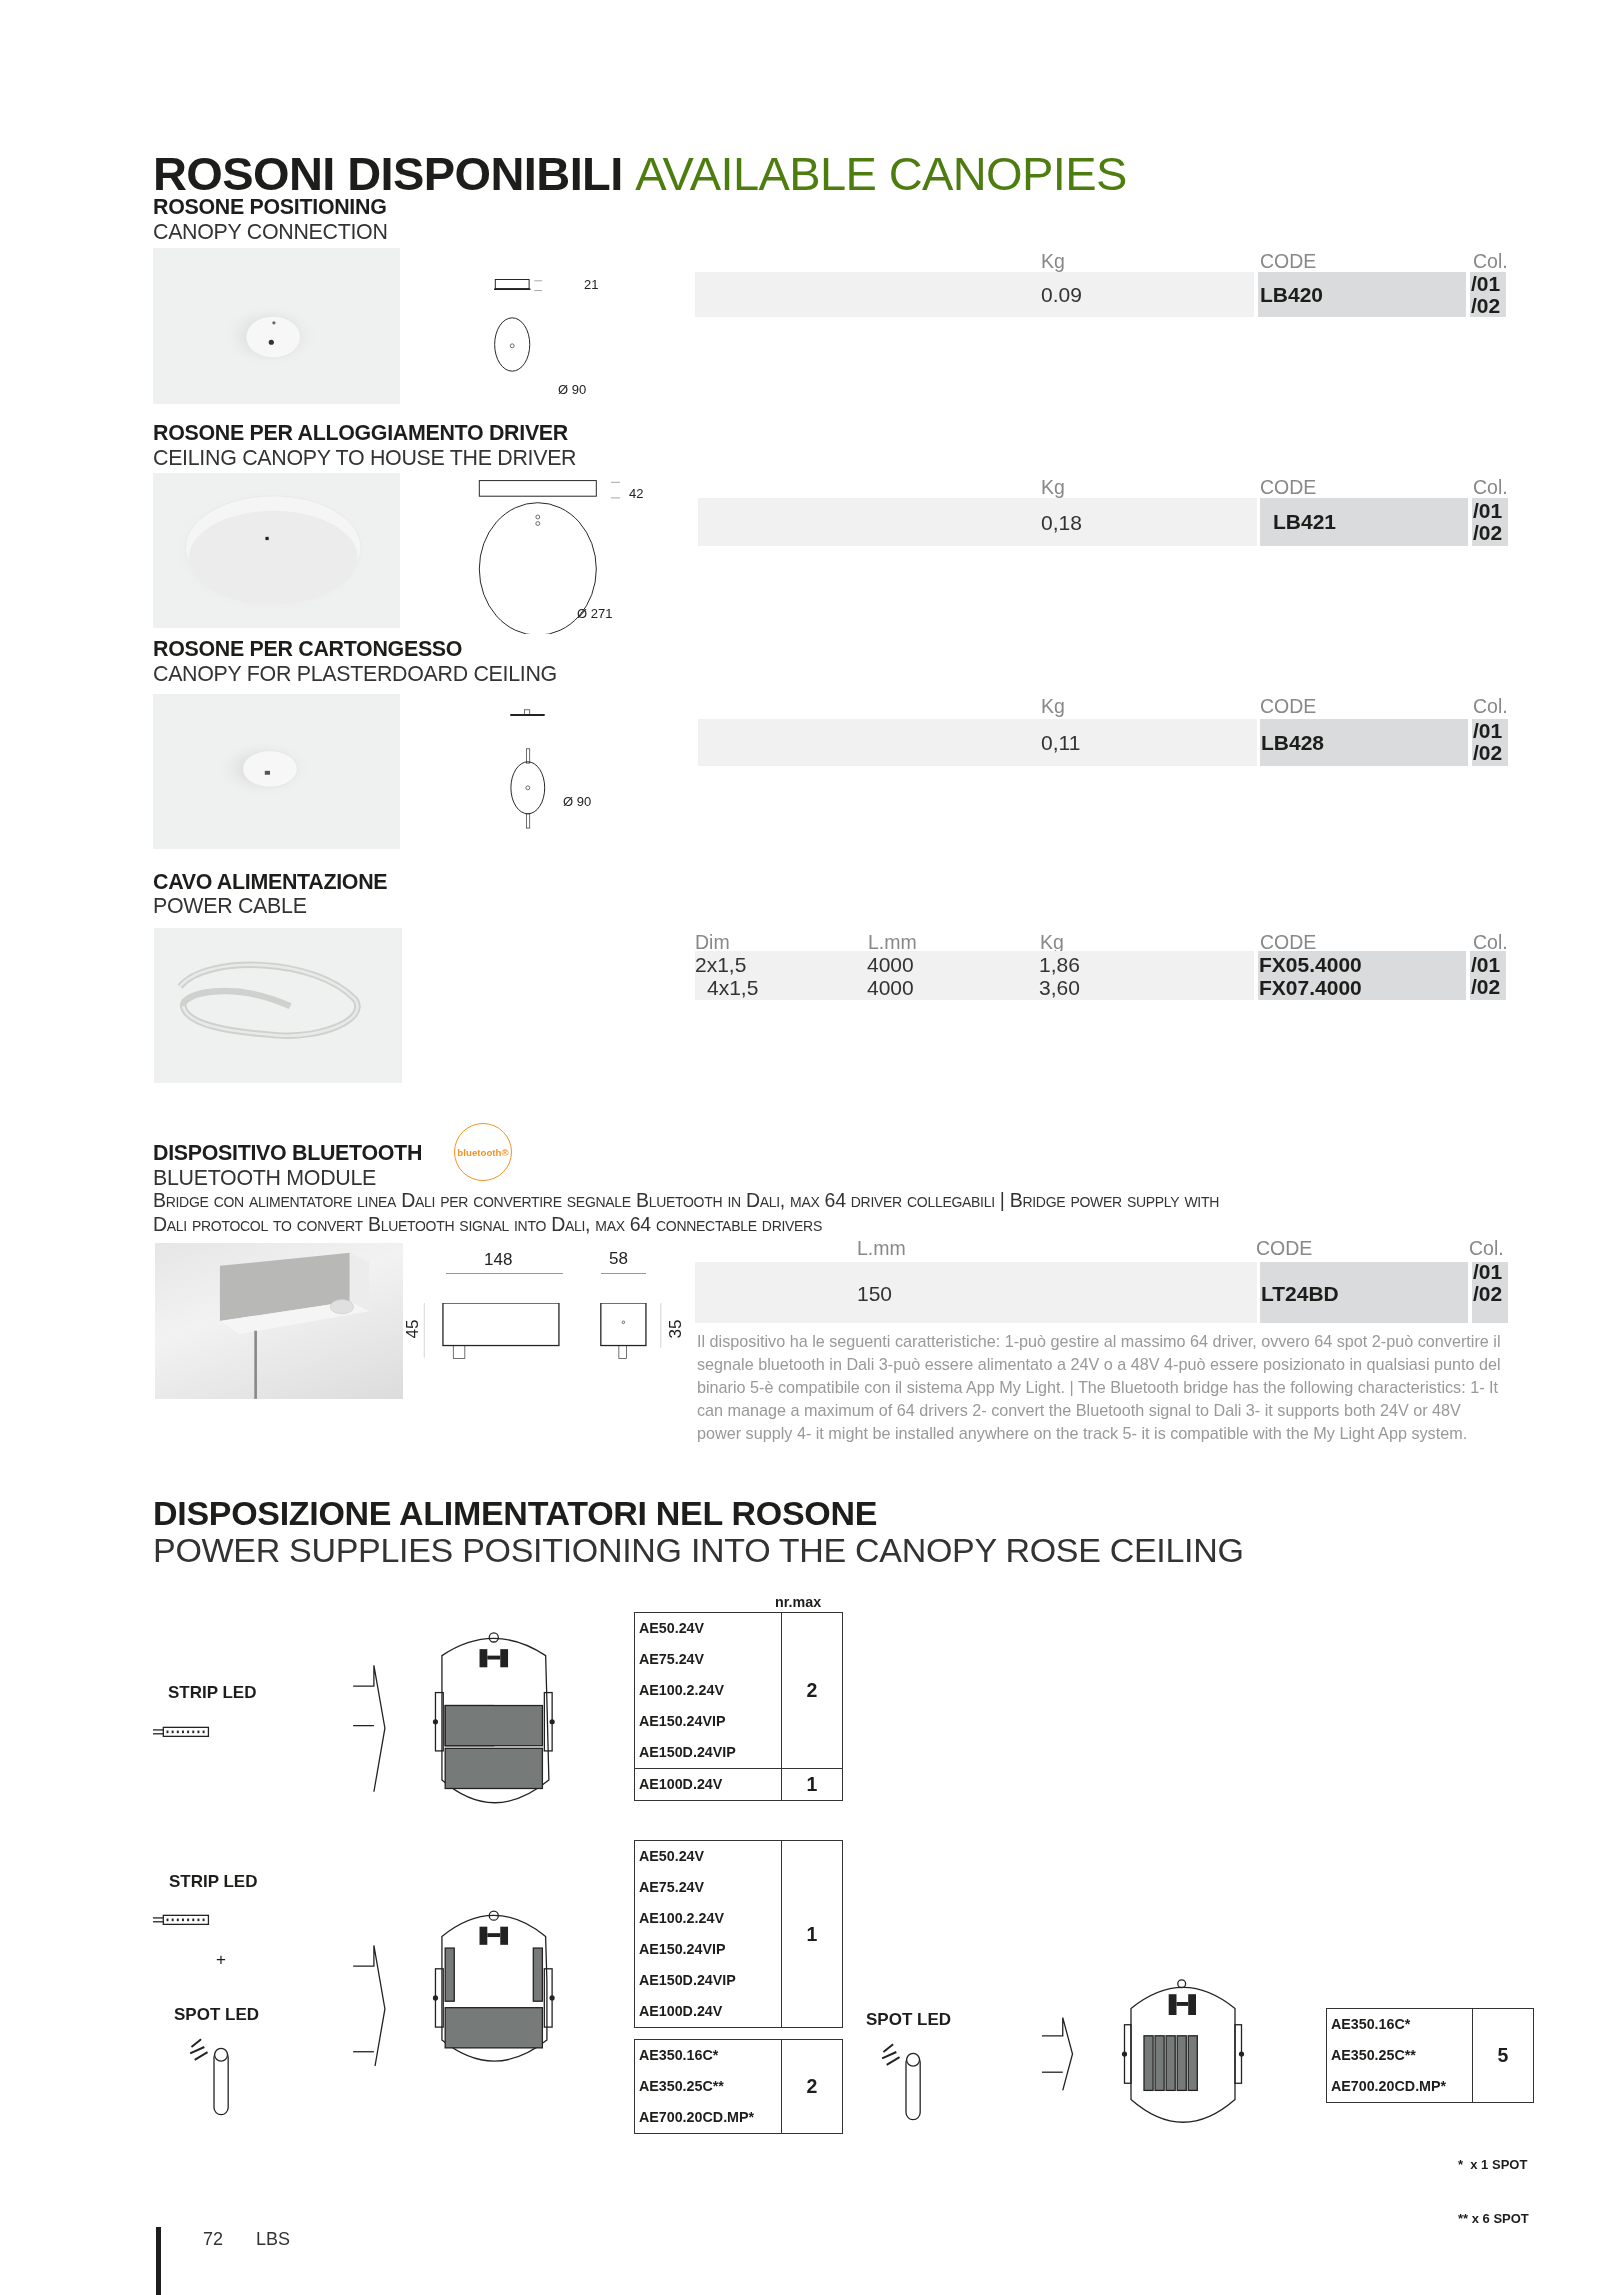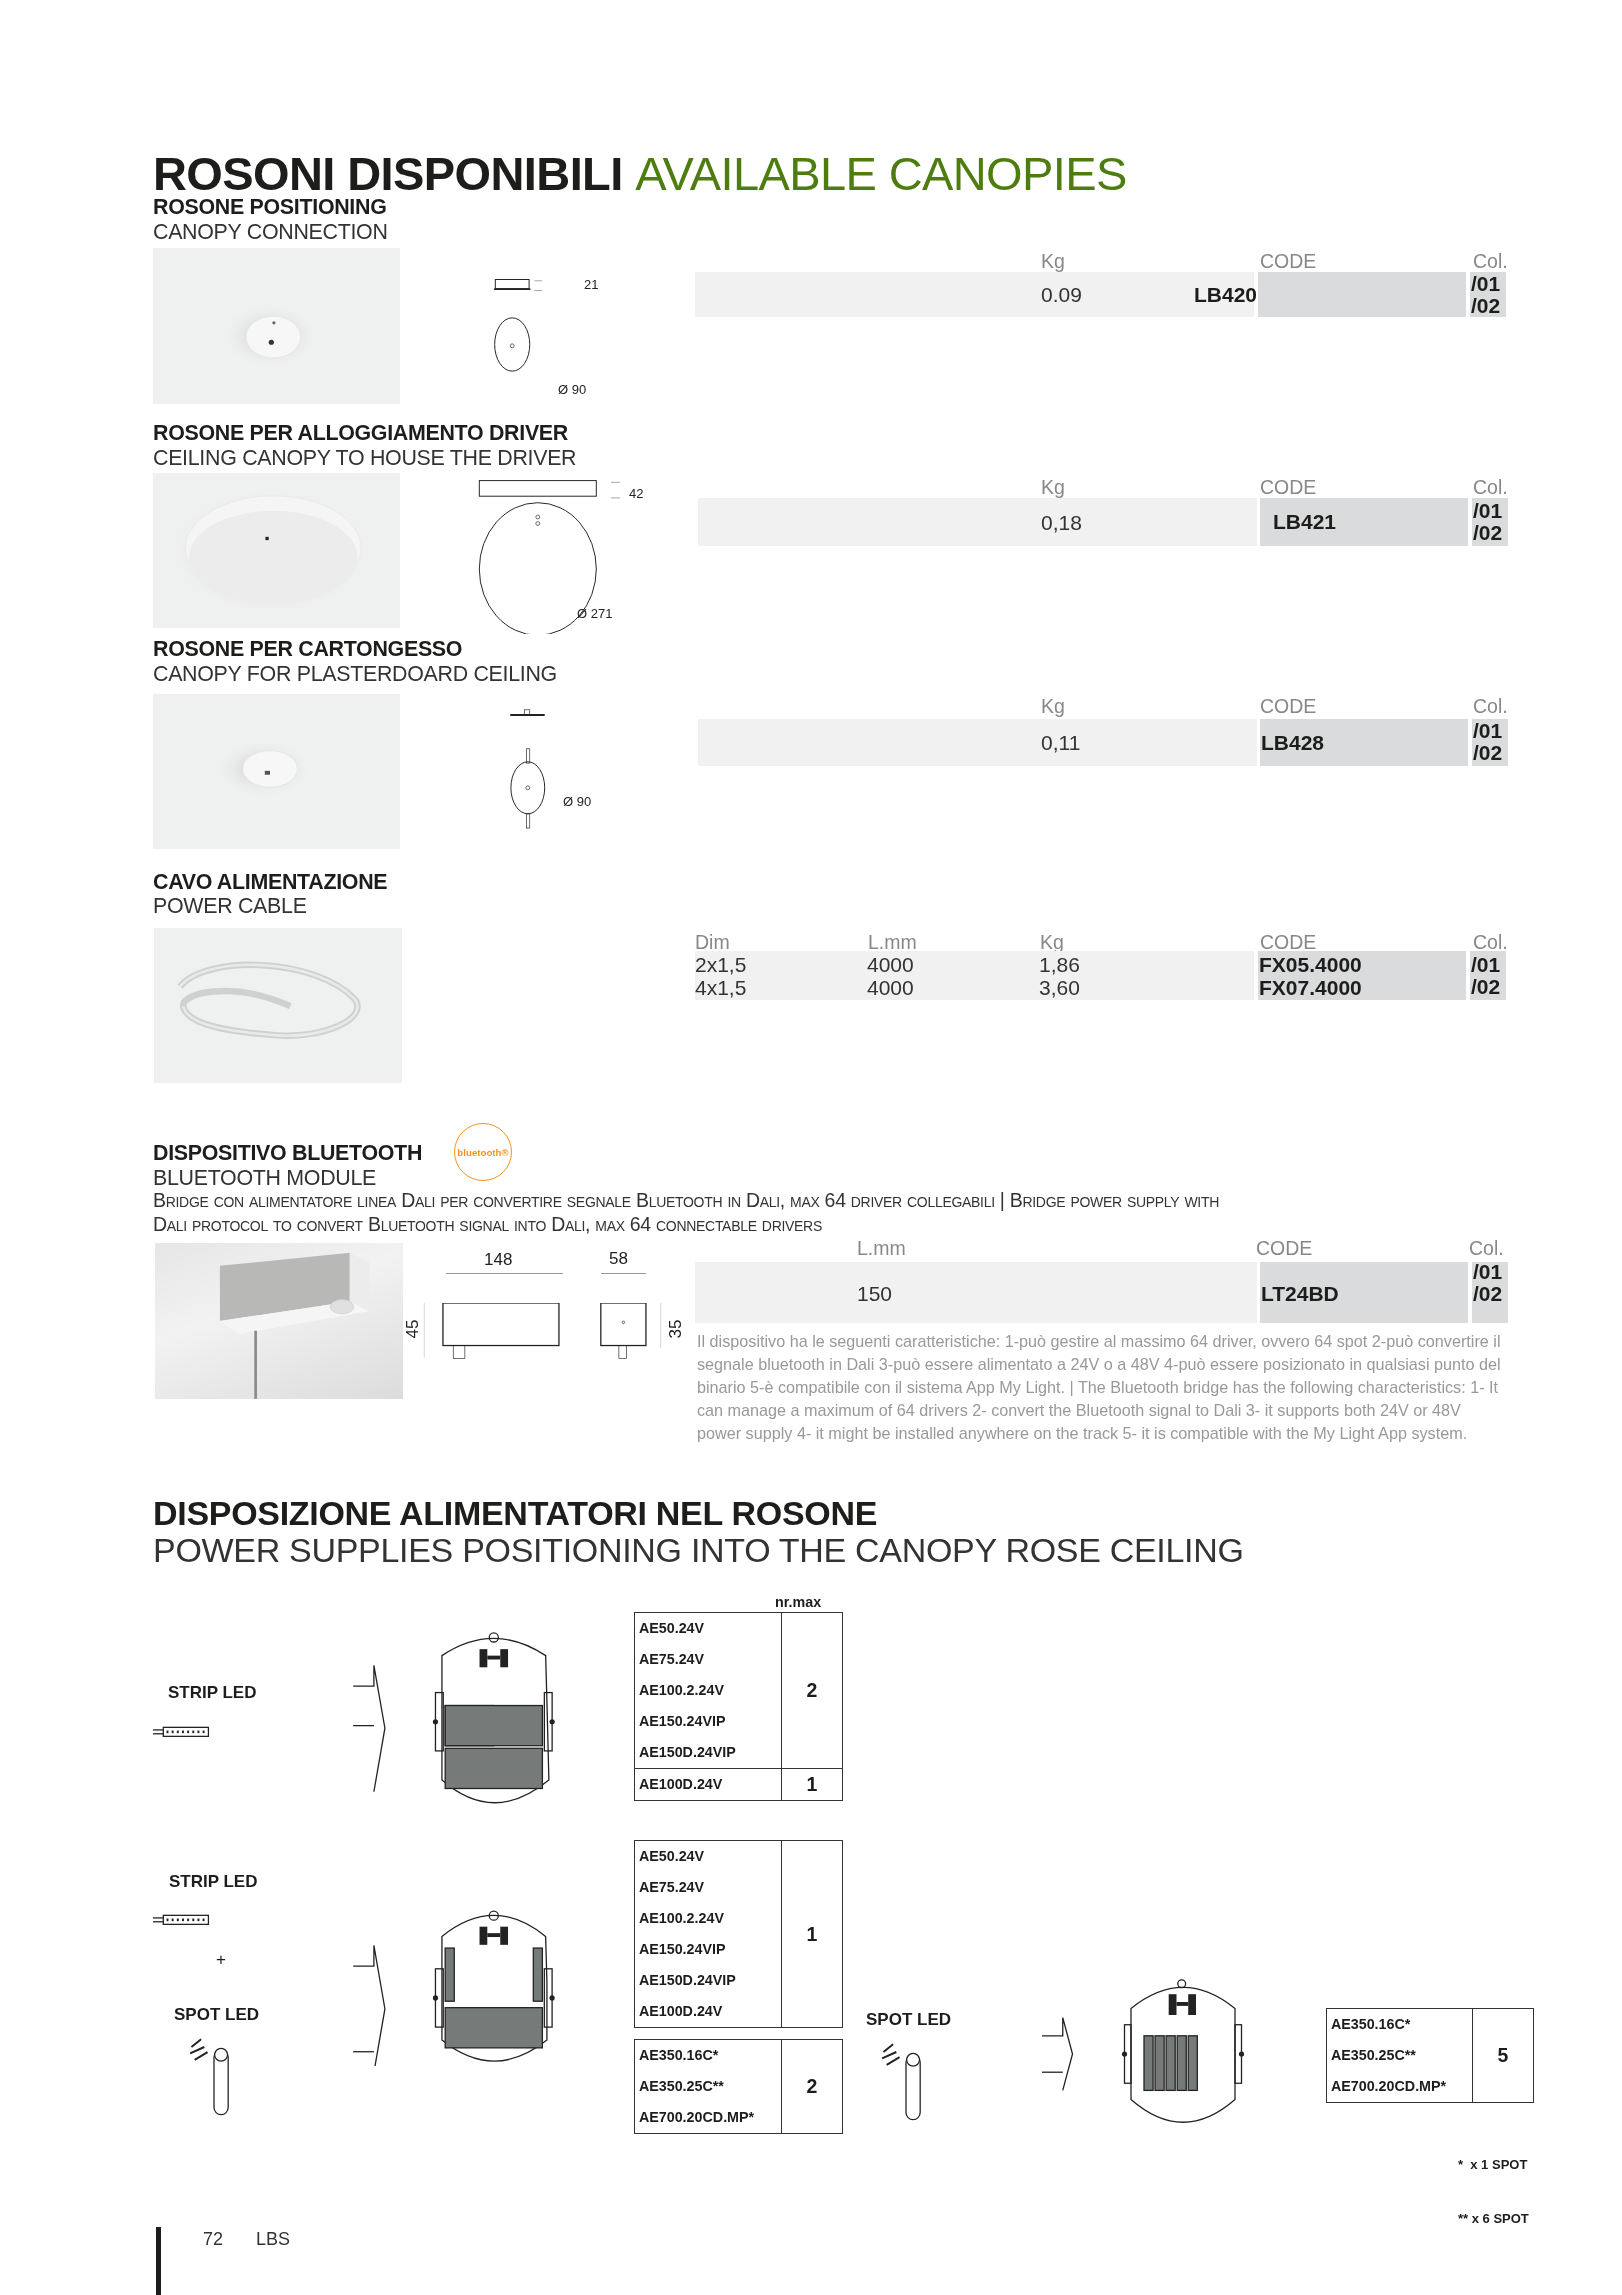--- a/index.html
+++ b/index.html
@@ -62,21 +62,21 @@
 <div class="abs dim" style="left:584px;top:277px;">21</div>
 <div class="abs dim" style="left:558px;top:382px;">Ø 90</div>
 
 <div class="abs tbl-head cond" style="left:1041px;top:250px;">Kg</div>
 <div class="abs tbl-head cond" style="left:1260px;top:250px;">CODE</div>
 <div class="abs tbl-head cond" style="left:1473px;top:250px;">Col.</div>
 <div class="abs tbl-bg" style="left:695px;top:272px;width:559px;height:45px;"></div>
 <div class="abs code-bg" style="left:1258px;top:272px;width:208px;height:45px;"></div>
 <div class="abs code-bg" style="left:1470px;top:272px;width:36px;height:45px;"></div>
 <div class="abs val cond" style="left:1041px;top:283px;">0.09</div>
-<div class="abs code cond" style="left:1194px;top:283px;">LB420</div>
+<div class="abs code cond" style="left:1260px;top:283px;">LB420</div>
 <div class="abs col cond" style="left:1471px;top:273px;">
   <div>/01</div>
   <div>/02</div>
 </div>
 
 <div class="abs sec-title cond" style="left:153px;top:421px;">ROSONE PER ALLOGGIAMENTO DRIVER</div>
 <div class="abs sec-sub cond" style="left:153px;top:446px;">CEILING CANOPY TO HOUSE THE DRIVER</div>
 <div class="abs photo" style="left:153px;top:473px;width:247px;height:155px;">
   <svg width="247" height="155" viewBox="0 0 380 238">
     <defs>
@@ -173,21 +173,21 @@
 <div class="abs code-bg" style="left:1258px;top:951px;width:208px;height:49px;"></div>
 <div class="abs code-bg" style="left:1470px;top:951px;width:36px;height:49px;"></div>
 <div class="abs" style="left:695px;top:953px;">
   <span class="abs val cond" style="left:0;top:0;">2x1,5</span>
   <span class="abs val cond" style="left:172px;top:0;">4000</span>
   <span class="abs val cond" style="left:344px;top:0;">1,86</span>
   <span class="abs code cond" style="left:564px;top:0;">FX05.4000</span>
   <span class="abs col cond" style="left:776px;top:1.3px;">/01</span>
 </div>
 <div class="abs" style="left:695px;top:976px;">
-  <span class="abs val cond" style="left:0;top:0;">4x1,5</span>
+  <span class="abs val cond" style="left:12px;top:0;">4x1,5</span>
   <span class="abs val cond" style="left:172px;top:0;">4000</span>
   <span class="abs val cond" style="left:344px;top:0;">3,60</span>
   <span class="abs code cond" style="left:564px;top:0;">FX07.4000</span>
   <span class="abs col cond" style="left:776px;top:0;">/02</span>
 </div>
 
 <div class="abs sec-title cond" style="left:153px;top:1141px;">DISPOSITIVO BLUETOOTH</div>
 <div class="abs" style="left:454px;top:1123px;width:56px;height:56px;border:1.9px solid #f39323;border-radius:50%;display:flex;align-items:center;justify-content:center;">
   <span style="color:#f39323;font-size:9.7px;font-weight:700;">bluetooth®</span>
 </div>

